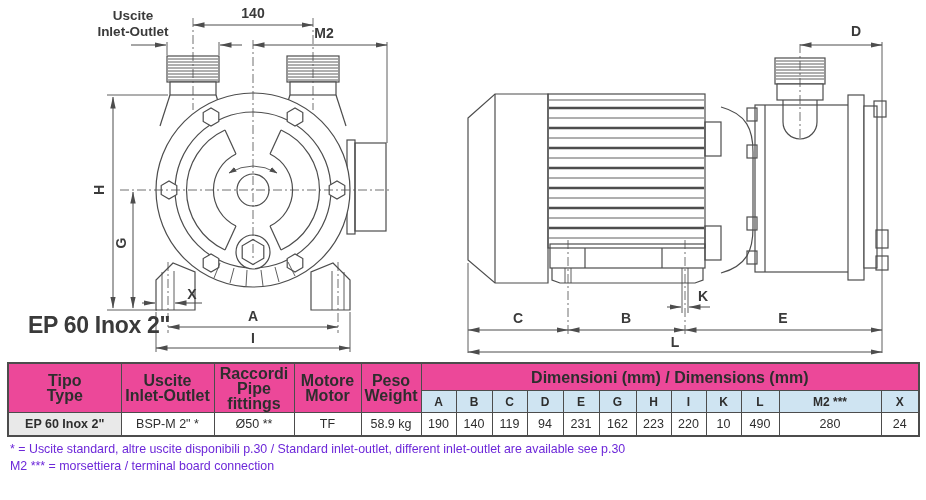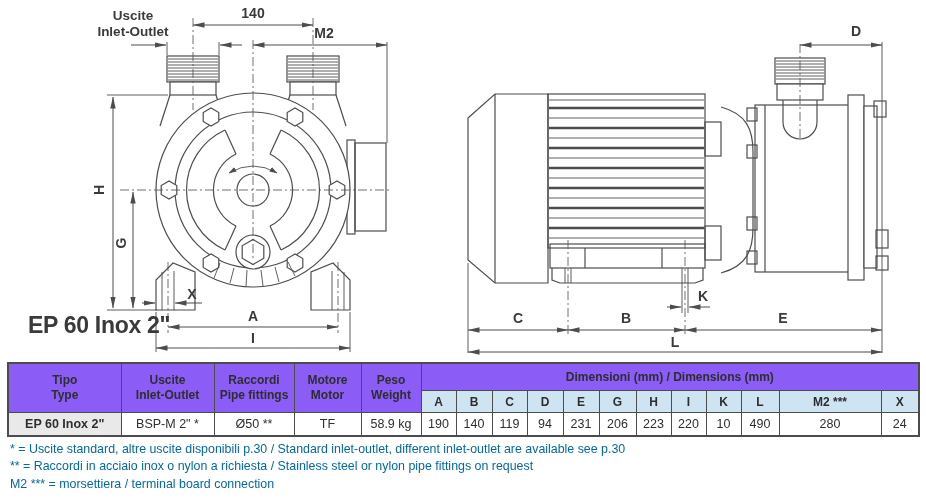--- a/index.html
+++ b/index.html
@@ -12,26 +12,26 @@
   .thick{stroke:#4d4d4d;stroke-width:2.6;fill:none;}
   .thin{stroke:#4d4d4d;stroke-width:0.9;fill:none;}
   .cl{stroke:#4d4d4d;stroke-width:0.8;fill:none;stroke-dasharray:9 3 2 3;}
   .dim{stroke:#4d4d4d;stroke-width:1;fill:none;}
   .hex{stroke:#4d4d4d;stroke-width:1.2;fill:#fff;}
   .dtxt{font-size:14px;}
   .ltxt{font-size:13.5px;}
   #drawing-title{position:absolute;left:28px;top:312px;font-size:23px;font-weight:bold;color:#3a3a3a;letter-spacing:-0.3px;}
   #spec-table{position:absolute;left:7px;top:362px;width:911px;border-collapse:collapse;table-layout:fixed;border:2px solid #4c4c4c;}
   #spec-table td{border:1px solid #4c4c4c;text-align:center;vertical-align:middle;padding:0;color:#2e2e2e;}
-  #spec-table .hcell{background:#8b5cf6;font-weight:bold;font-size:12px;line-height:15px;height:26px;}
+  #spec-table .hcell{background:#ec4899;font-weight:bold;font-size:16px;line-height:15px;height:26px;}
   #spec-table .hmain{height:48px;}
   #spec-table .dimcol{background:#cfe4f2;font-weight:bold;font-size:12px;height:21px;}
   #spec-table .dcell{background:#fff;font-size:12.5px;height:22px;}
   #spec-table .namecell{background:#e9e9e9;font-weight:bold;font-size:12.5px;}
-  #notes{position:absolute;left:10px;top:441px;font-size:12.4px;line-height:17.3px;color:#0369a1;}
+  #notes{position:absolute;left:10px;top:441px;font-size:12.4px;line-height:17.3px;color:#6d28d9;}
 </style>
 </head>
 <body>
 
 <div class="page">
 
   <svg id="front-view" style="left:0;top:0" width="432" height="360" viewBox="0 0 432 360">
     <defs>
       <marker id="aF" viewBox="0 0 12 7" markerWidth="12" markerHeight="7" refX="11.5" refY="3.5" orient="auto-start-reverse" markerUnits="userSpaceOnUse">
         <path d="M0,0.8 L12,3.5 L0,6.2 Z" fill="#4d4d4d"></path>
@@ -338,30 +338,29 @@
       <td class="dcell namecell">EP 60 Inox 2"</td>
       <td class="dcell">BSP-M 2" *</td>
       <td class="dcell">Ø50 **</td>
       <td class="dcell">TF</td>
       <td class="dcell">58.9 kg</td>
       <td class="dcell">190</td>
       <td class="dcell">140</td>
       <td class="dcell">119</td>
       <td class="dcell">94</td>
       <td class="dcell">231</td>
-      <td class="dcell">206</td>
+      <td class="dcell">162</td>
       <td class="dcell">223</td>
       <td class="dcell">220</td>
       <td class="dcell">10</td>
       <td class="dcell">490</td>
       <td class="dcell">280</td>
       <td class="dcell">24</td>
     </tr>
   </tbody>
     </table>
 
   <div id="notes">
     <div>* = Uscite standard, altre uscite disponibili p.30 / Standard inlet-outlet, different inlet-outlet are available see p.30</div>
-    <div>** = Raccordi in acciaio inox o nylon a richiesta / Stainless steel or nylon pipe fittings on request</div>
     <div>M2 *** = morsettiera / terminal board connection</div>
   </div>
 
 </div>
 
 </body></html>

